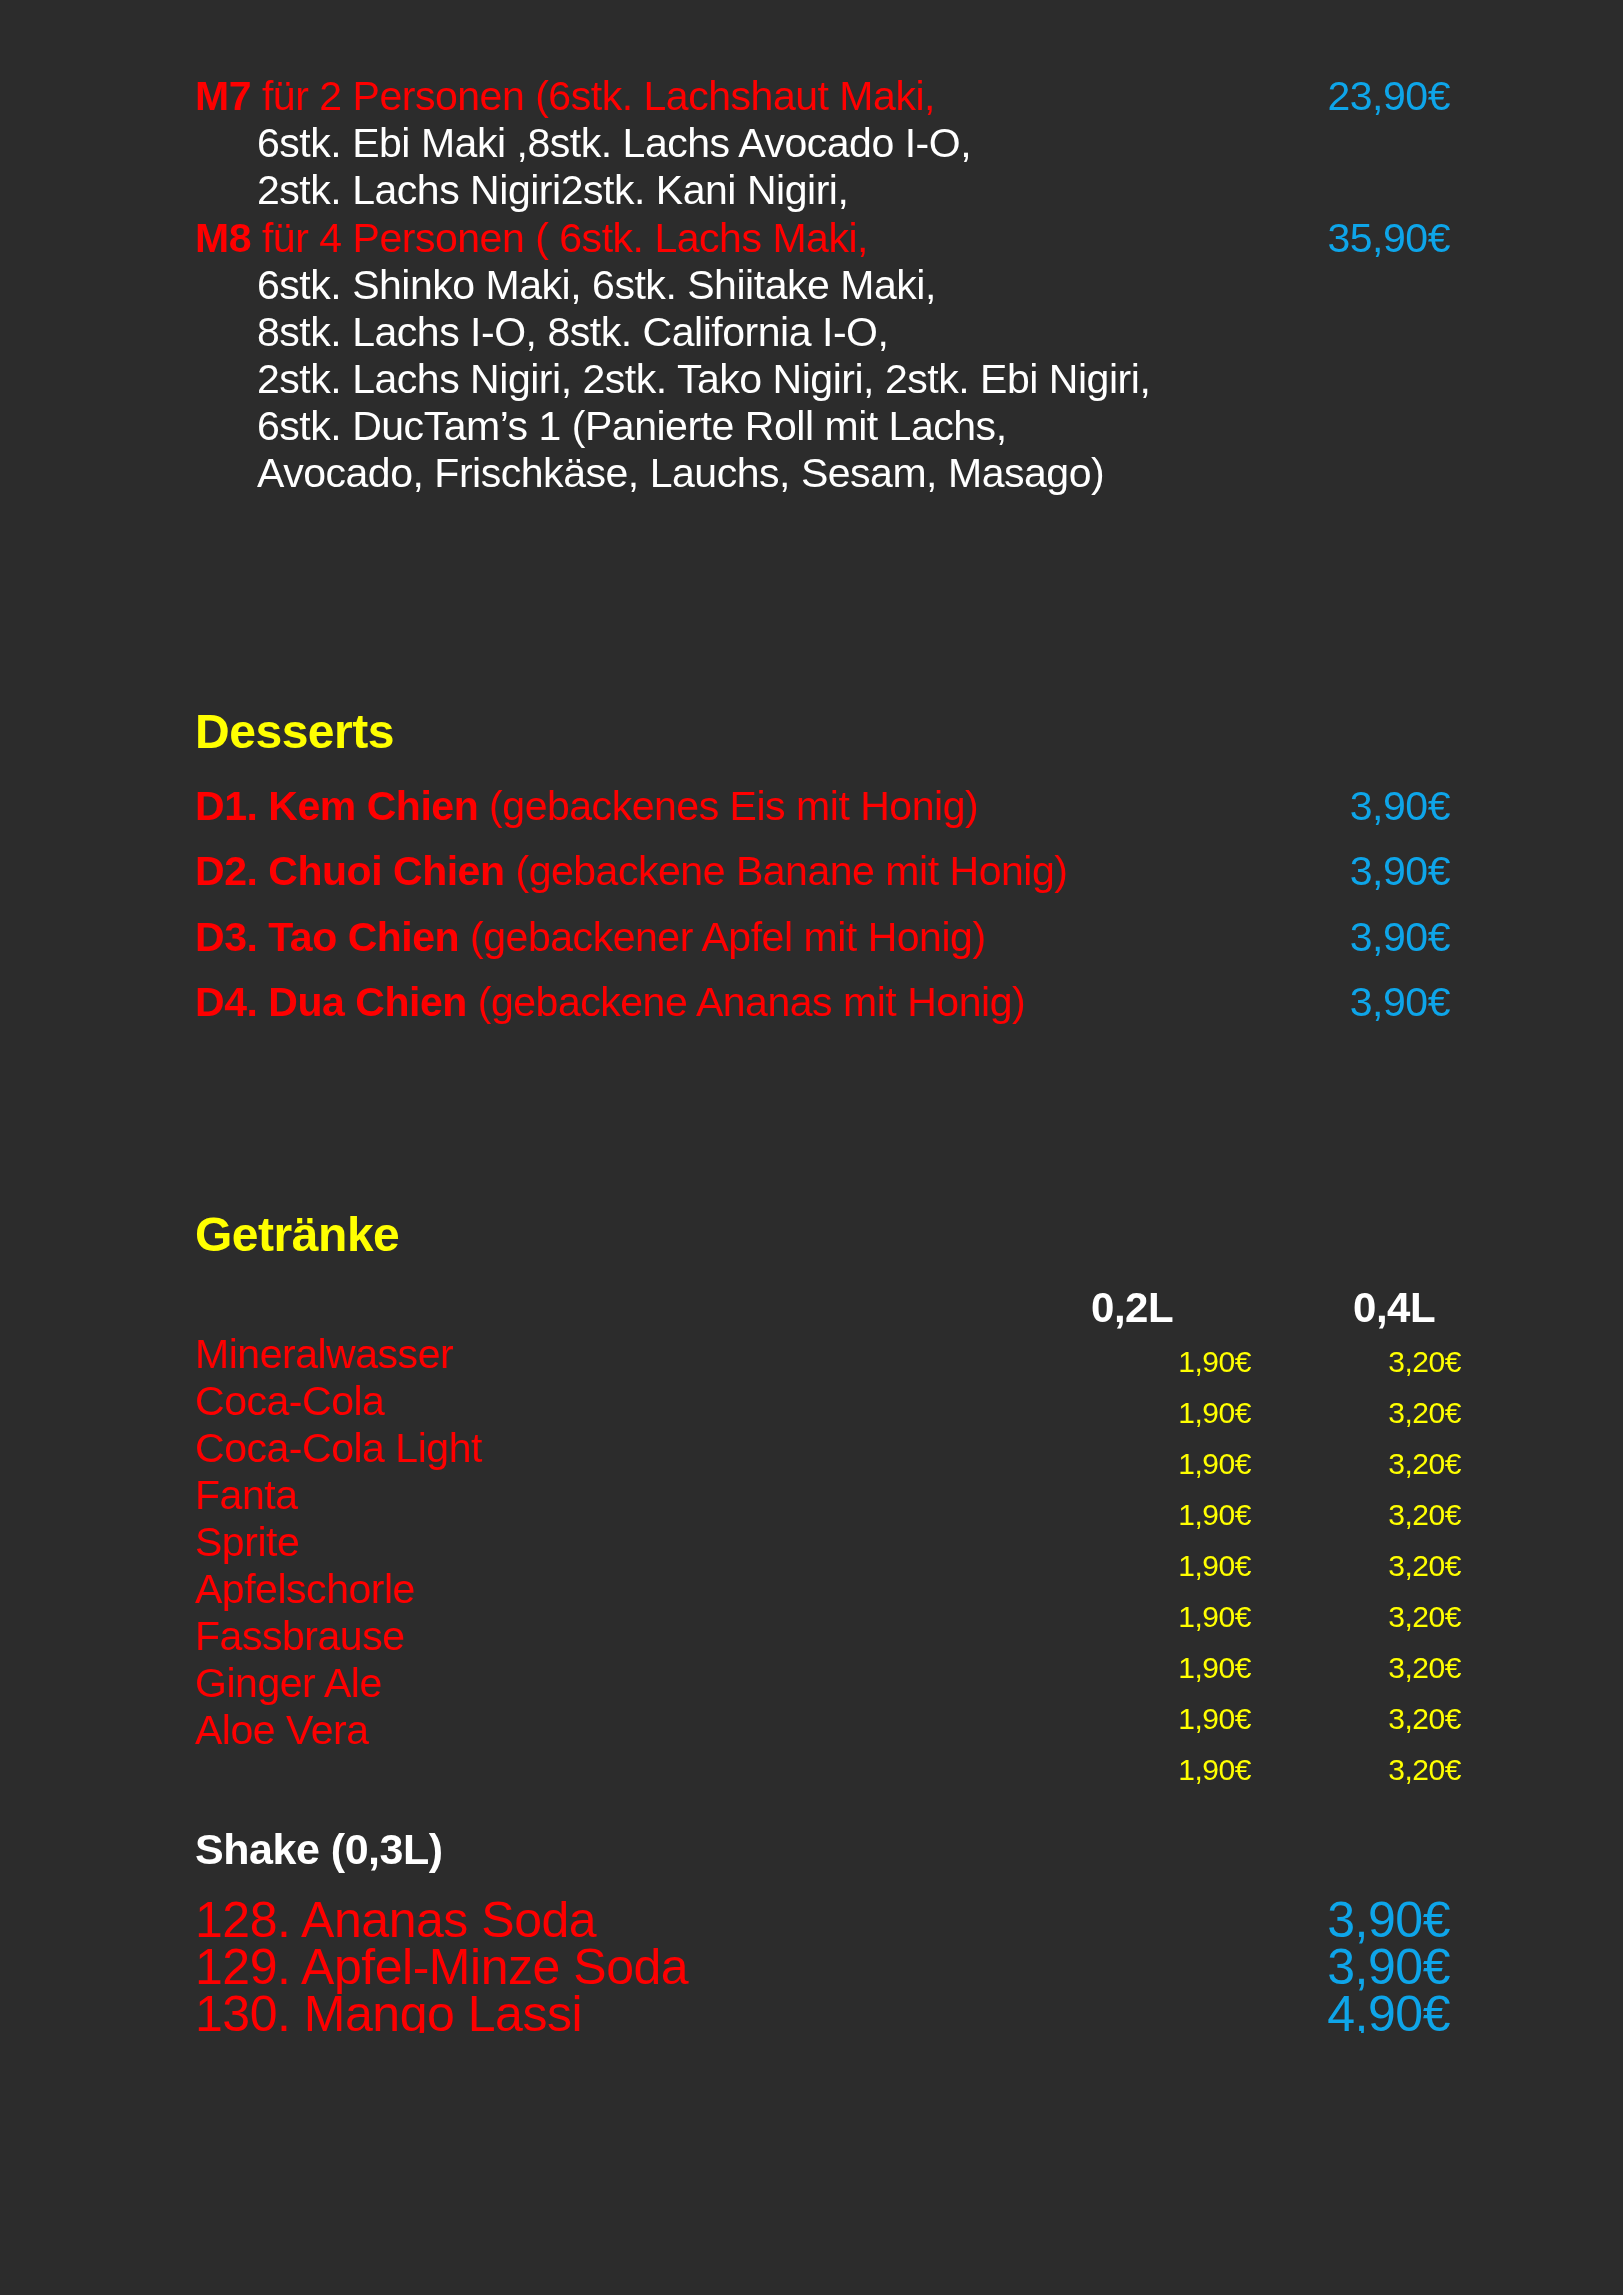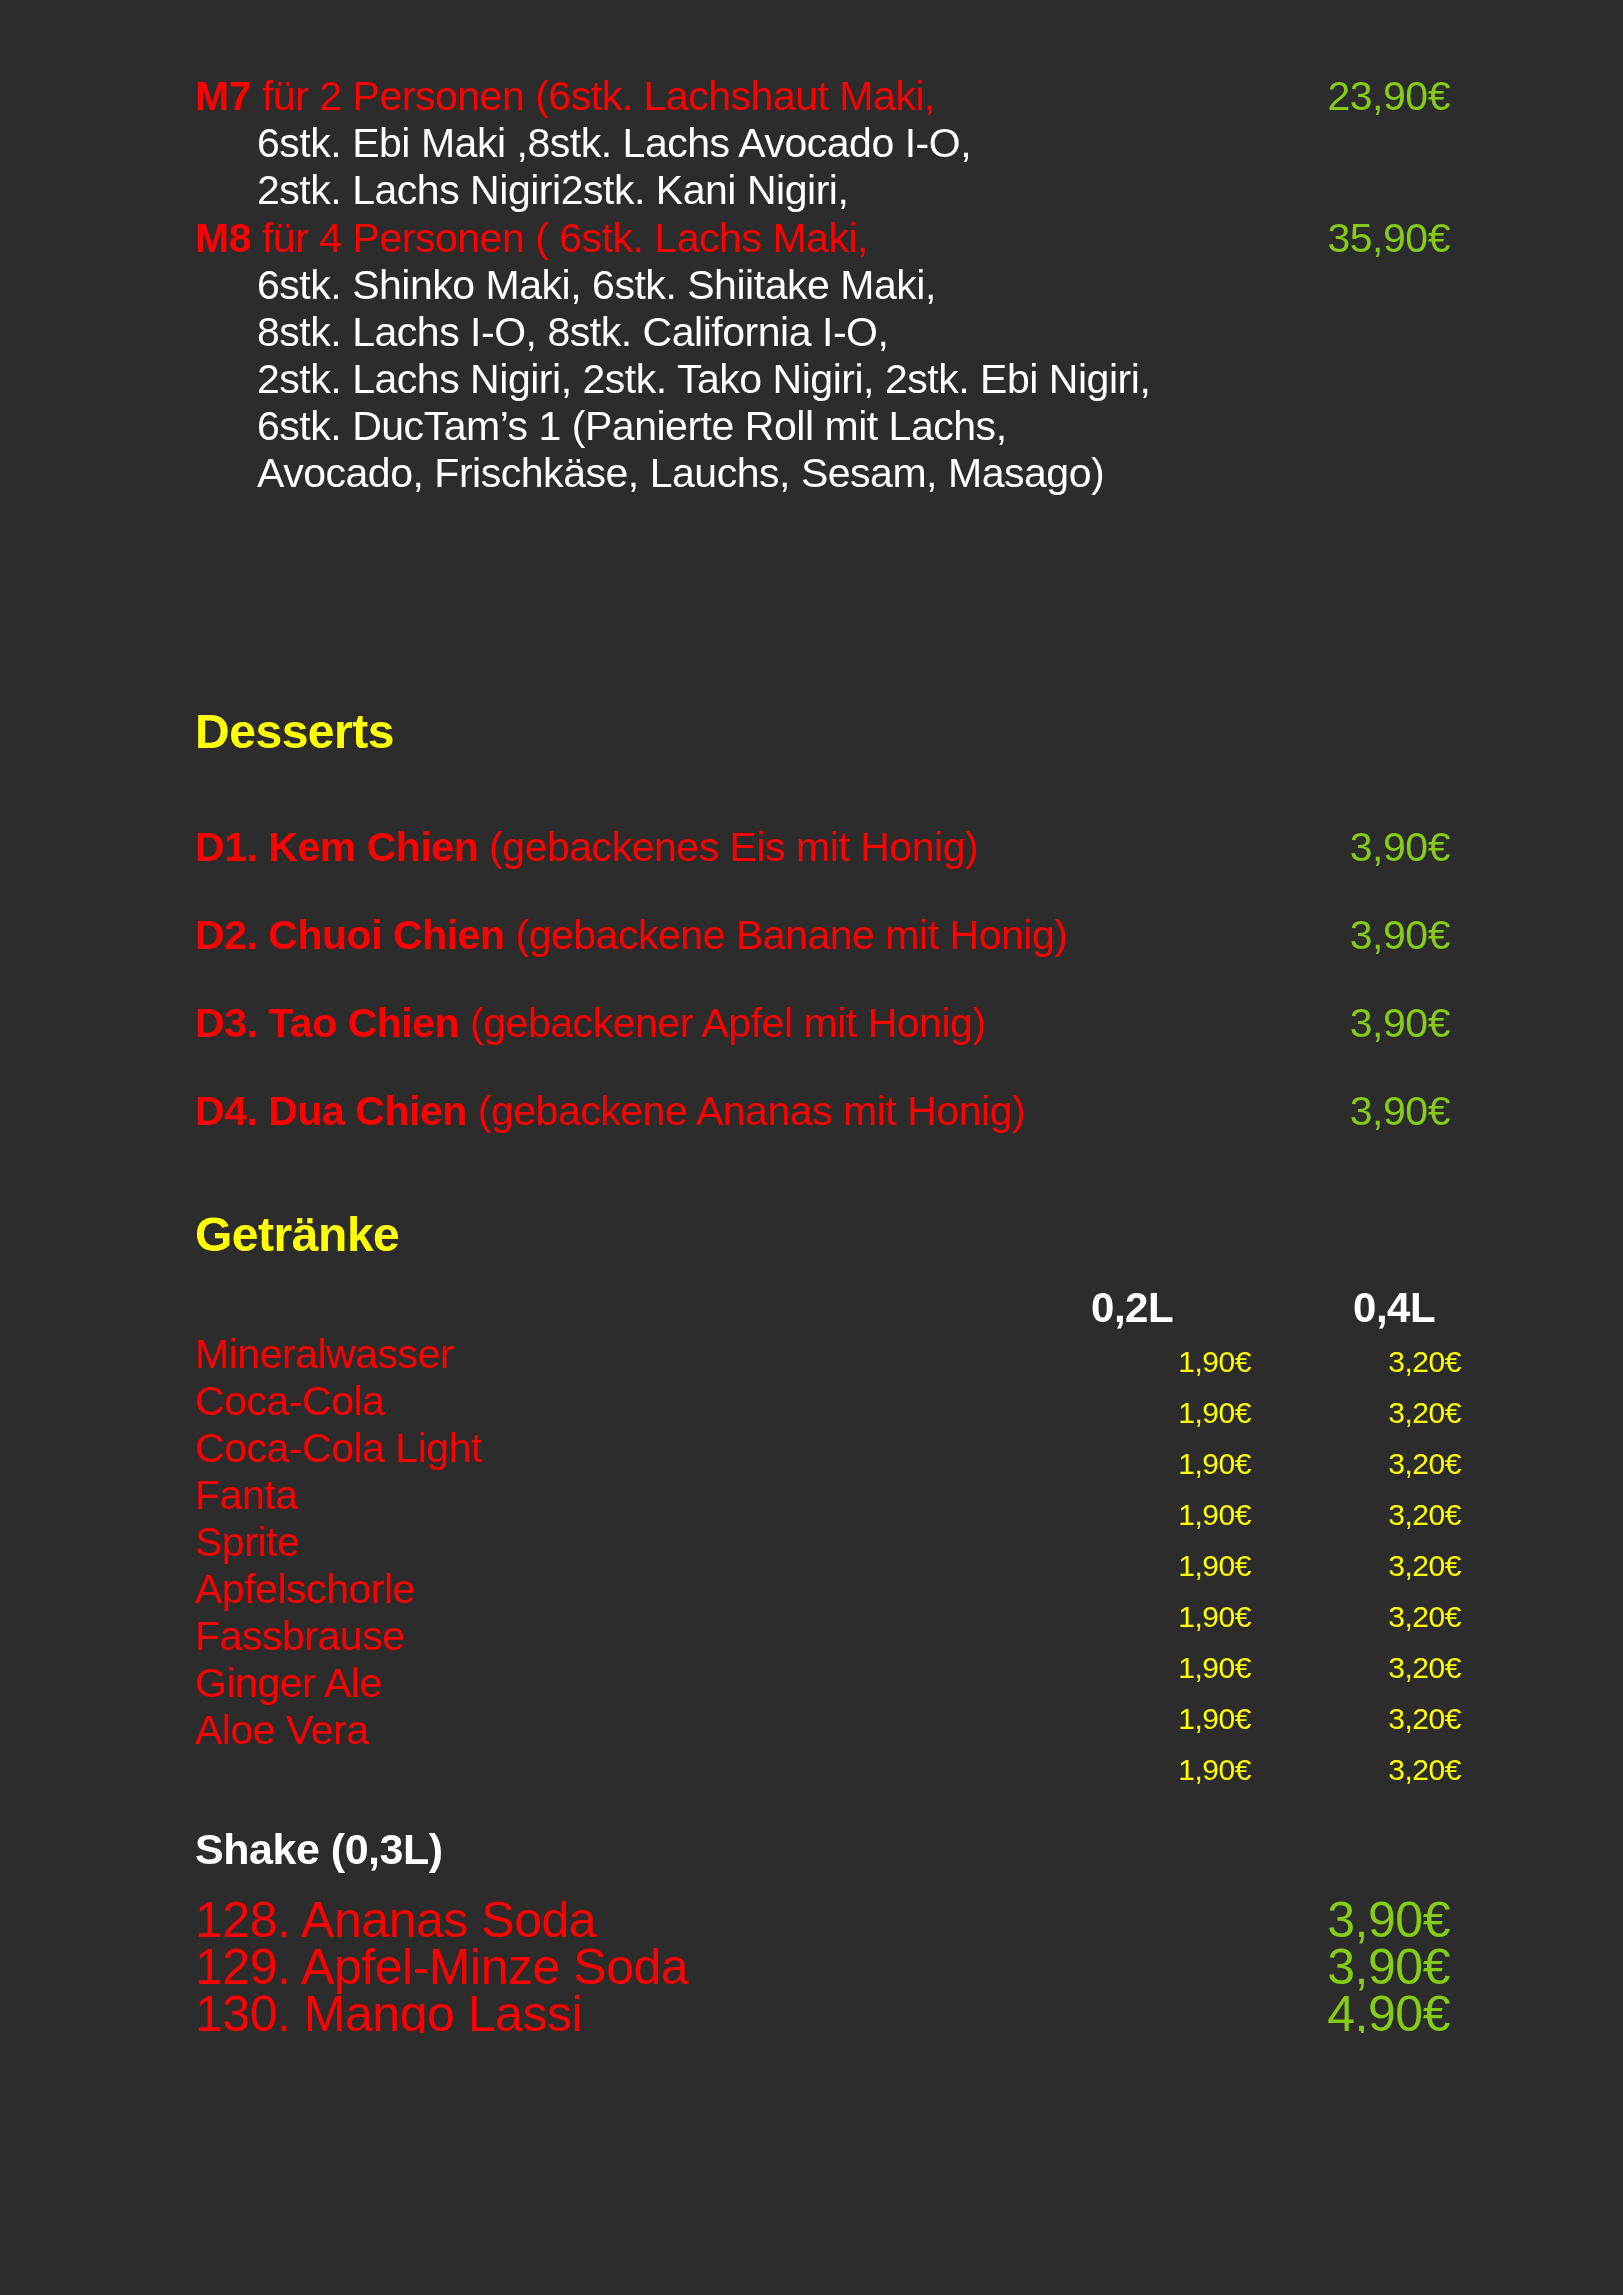--- a/index.html
+++ b/index.html
@@ -13,30 +13,30 @@
   }
   .bold{font-weight:bold;}
 
   section,h2,.size-h{position:absolute;margin:0;}
 
   
   .combos{left:195px;top:73px;right:173px;font-size:41px;line-height:47px;}
   .combo-m8{margin-top:1px;}
   .combo-head{position:relative;color:#fe0000;}
   .combo-line{color:#ffffff;padding-left:62px;}
-  .price{position:absolute;right:0;top:0;color:#84cc16;}
+  .price{position:absolute;right:0;top:0;color:#0ea5e9;}
 
   
   .heading{font-size:48px;line-height:52px;font-weight:bold;color:#ffff00;left:195px;}
   .desserts-h{top:706px;}
   .drinks-h{top:1209px;}
 
   
   .desserts{left:195px;right:173px;top:783px;font-size:41px;line-height:47px;}
-  .dessert-item{position:relative;color:#fe0000;margin-bottom:18.3px;margin-top:41px;}
+  .dessert-item{position:relative;color:#fe0000;margin-bottom:18.3px;}
 
   
   .size-h{font-size:42px;line-height:46px;font-weight:bold;color:#ffffff;top:1285px;}
   .size-h-02{left:1091px;}
   .size-h-04{left:1353px;}
   .drink-names{left:195px;top:1331px;font-size:41px;line-height:47px;color:#fe0000;}
   .drink-prices{left:1047px;width:414px;top:1336px;font-size:30px;line-height:51px;color:#ffff00;}
   .price-row{display:flex;}
   .p02{width:204px;text-align:right;}
   .p04{flex:1;text-align:right;}

